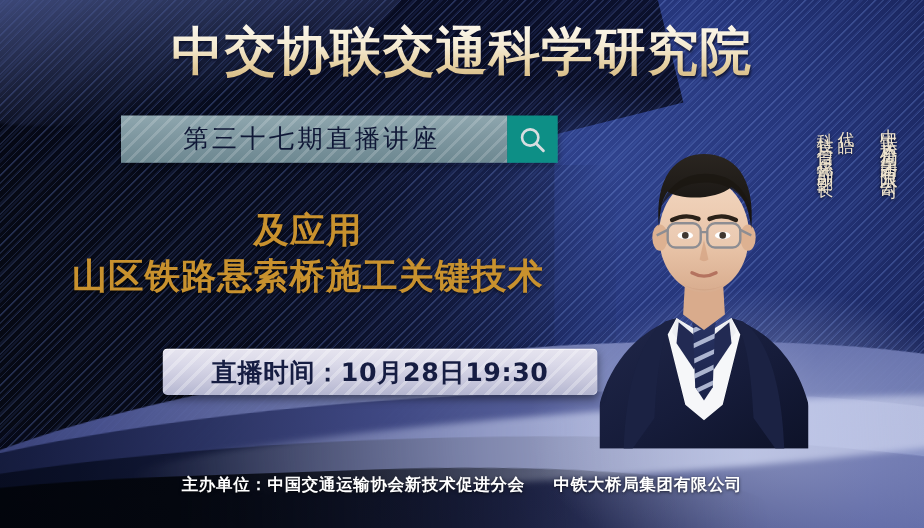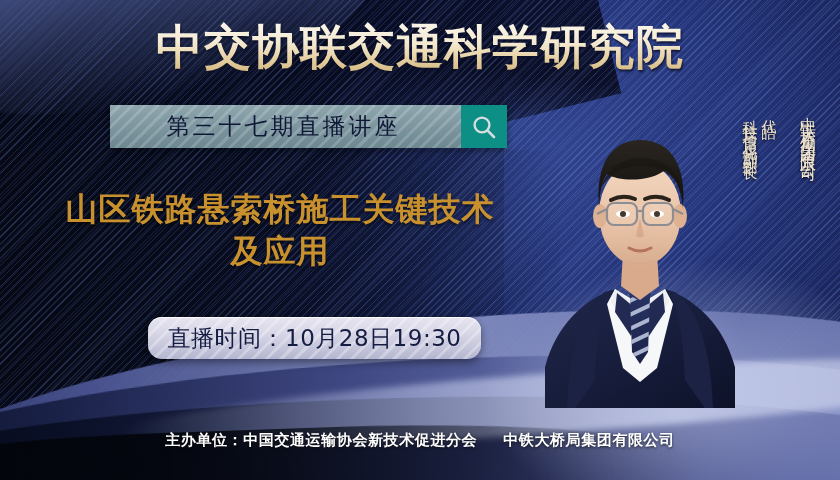--- a/index.html
+++ b/index.html
@@ -191,26 +191,27 @@
     line-height:1.32;
     letter-spacing:1px;
     color:#c8912e;
     text-shadow:0 2px 3px rgba(0,0,0,.55);
   }
 
   
   .time-banner{
     position:absolute;
     left:148px;top:317px;
-    width:333px;height:42px;
-    border-radius:14px;
+    width:395px;height:42px;
+    border-radius:4px;
     background:linear-gradient(180deg,#e6e4ef 0%,#d9d8e8 35%,#c7c7dc 70%,#b4b6d0 100%);
     display:flex;align-items:center;justify-content:center;
     box-shadow:0 3px 8px rgba(0,0,0,.45), inset 0 1px 0 rgba(255,255,255,.8);
     overflow:hidden;
+    font-weight:bold;
   }
   .time-banner::after{
     content:"";position:absolute;inset:0;
     background-image:repeating-linear-gradient(-45deg,
       rgba(255,255,255,.28) 0px,rgba(255,255,255,.28) 3px,
       rgba(0,0,0,0) 3px,rgba(0,0,0,0) 10px);
   }
   .time-banner span{
     position:relative;z-index:2;
     font-family:"DejaVu Sans","Liberation Sans",sans-serif;
@@ -374,22 +375,22 @@
     </div>
     <div class="subtitle-icon">
       <svg width="26" height="26" viewBox="0 0 26 26" aria-hidden="true">
         <circle cx="11" cy="11" r="7.4" fill="none" stroke="#d7dde0" stroke-width="2.4"></circle>
         <line x1="16.4" y1="16.4" x2="23" y2="23" stroke="#d7dde0" stroke-width="2.6" stroke-linecap="round"></line>
       </svg>
     </div>
   </div>
 
   <div class="lecture-title">
+    <div>及应用</div>
     <div>山区铁路悬索桥施工关键技术</div>
-    <div>及应用</div>
   </div>
 
   <div class="time-banner">
     <span>直播时间：10月28日19:30</span>
   </div>
 
   <div class="speaker-org">中铁大桥局集团有限公司</div>
 
   <div class="speaker-name">
     <span>代皓</span>

